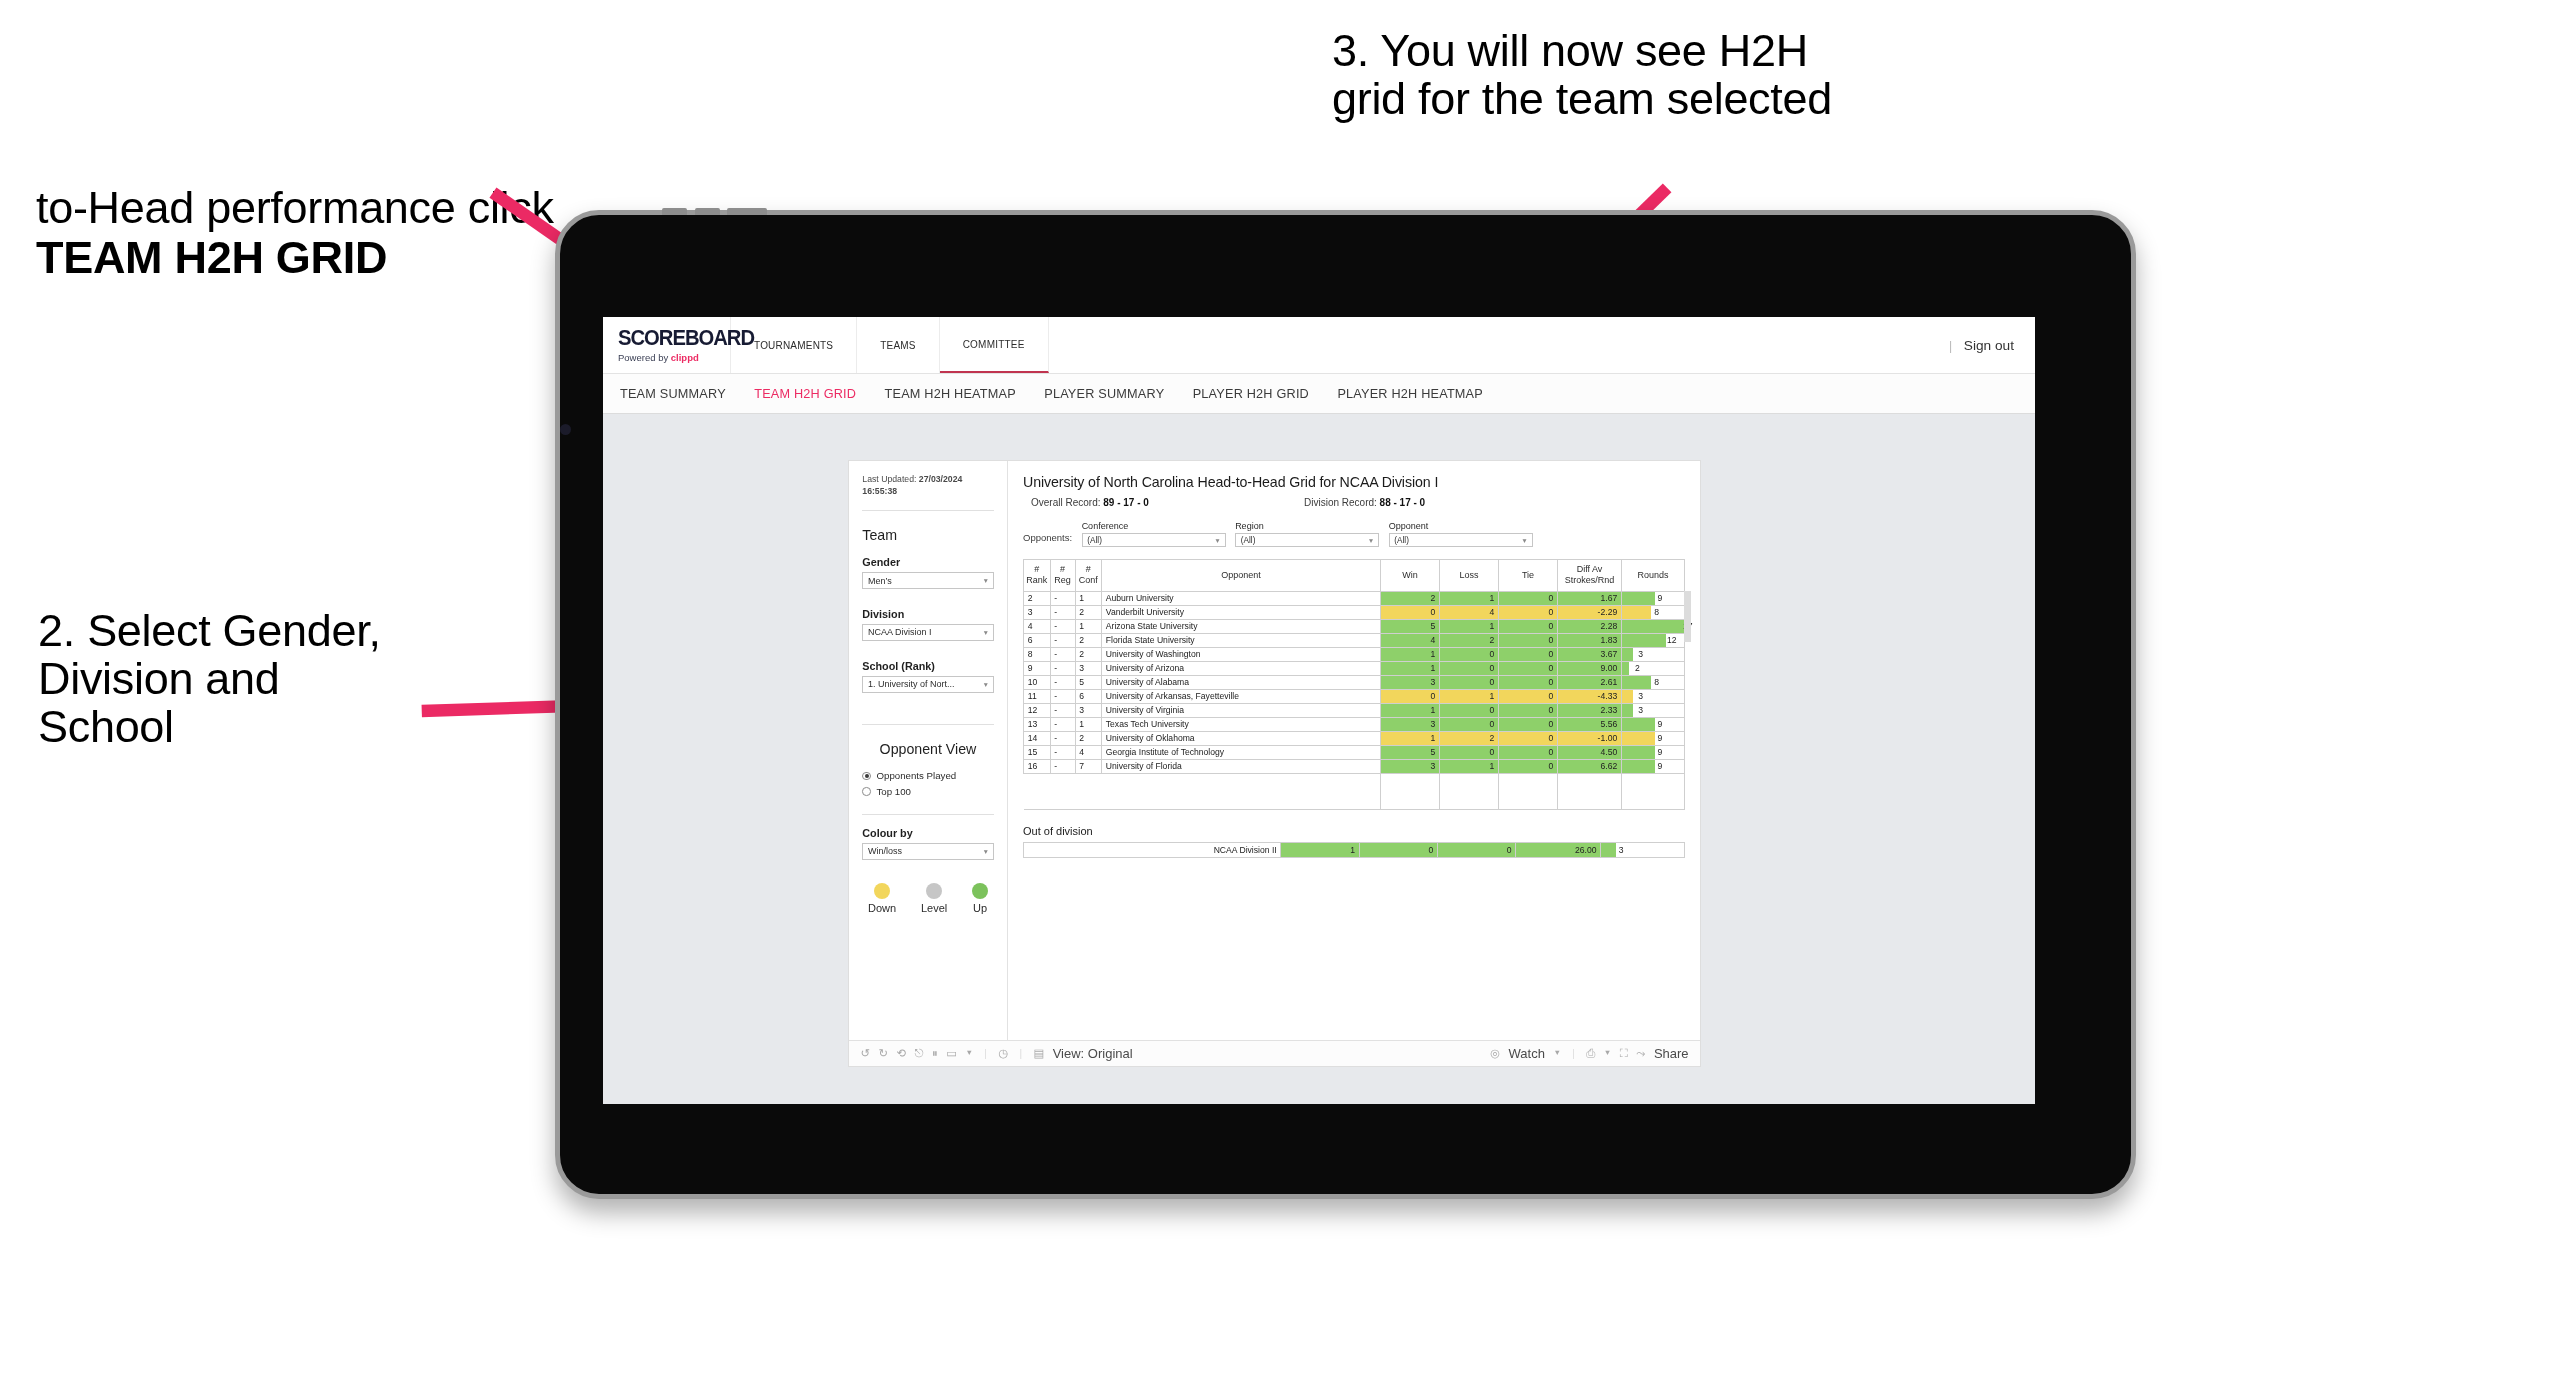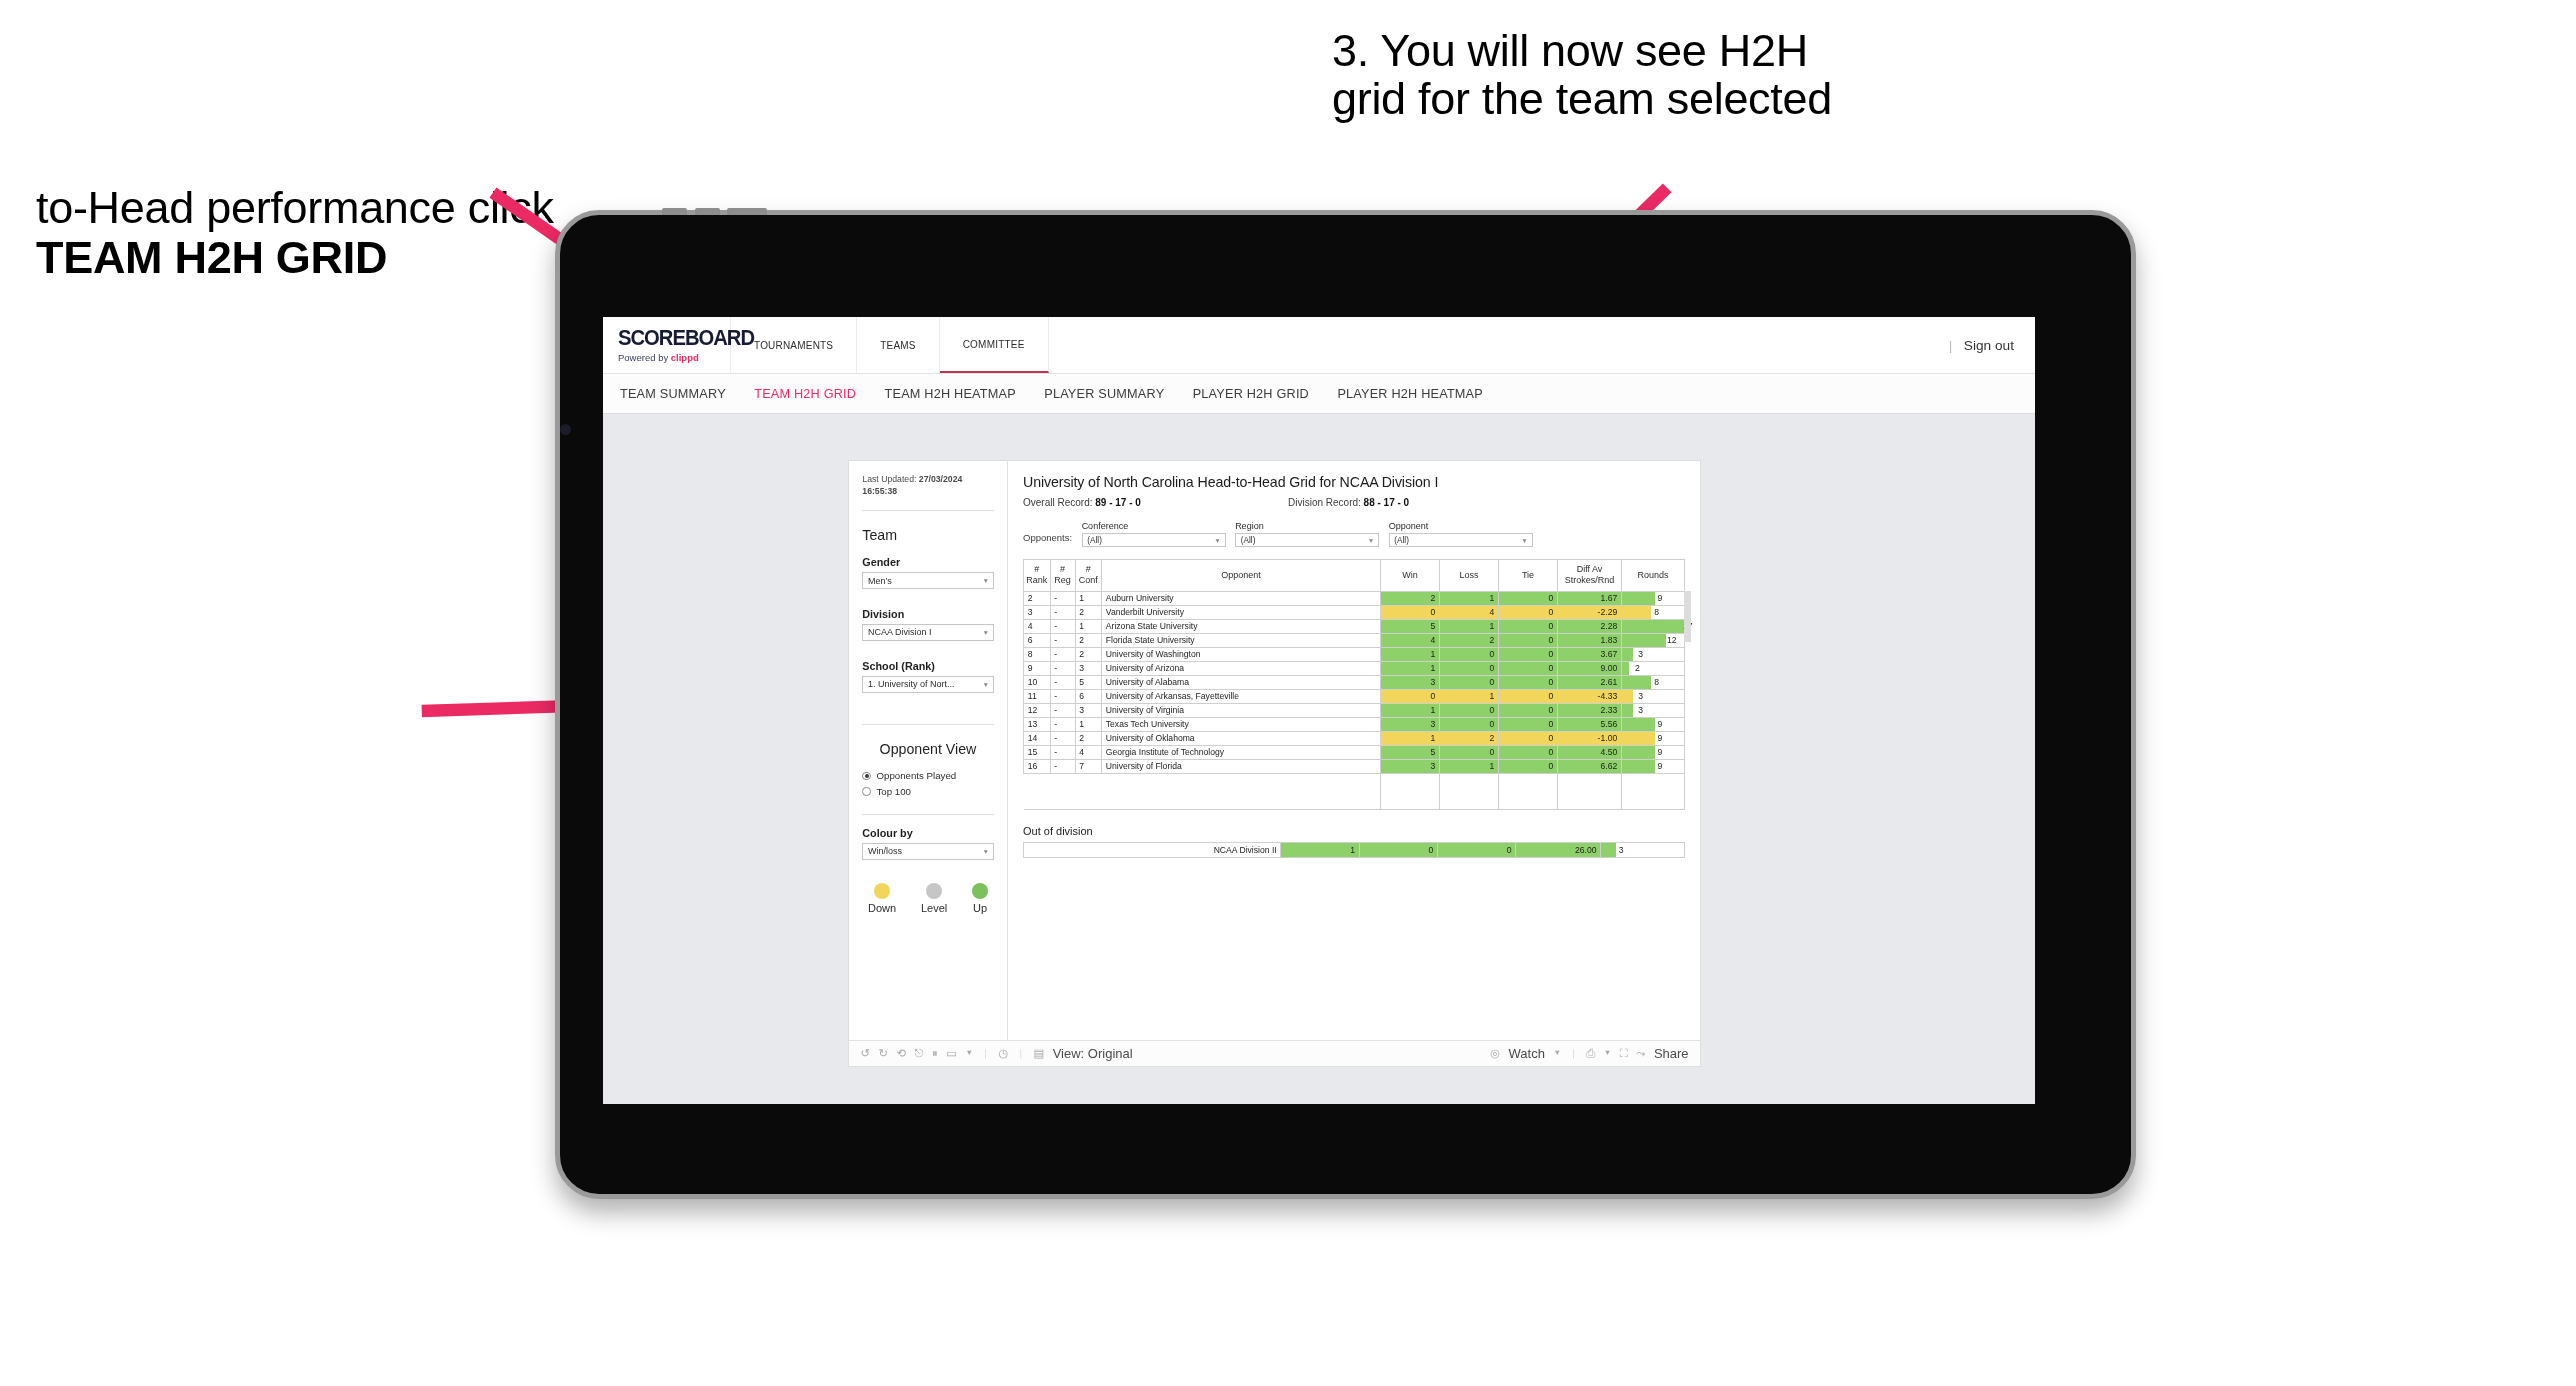--- a/index.html
+++ b/index.html
@@ -131,21 +131,21 @@
   .radio-row span { font-size:9.7px; color:#2b2b2b; }
   .legend { display:flex; justify-content:space-between; padding: 3.8px 5.7px 0 5.7px; }
   .legend .item { text-align:center; }
   .legend .dot { width:16px; height:16px; border-radius:50%; margin: 0 auto 2.8px auto; }
   .legend .cap { font-size:11px; color:#2b2b2b; }
 
   
   .main { flex:1; padding: 13.3px 15px 0 15px; min-width:0; display:flex; flex-direction:column; }
   .viz-title { font-size: 14.2px; color:#1b1b1b; letter-spacing:-0.1px; }
   .records { display:flex; margin-top: 6.6px; font-size: 10px; color:#3b3b3b; }
-  .records .rec { width: 265px; }
+  .records .rec { width: 265px; margin-left: 8px; }
   .records .rec b { color:#111; font-weight:bold; }
 
   .filters { display:flex; align-items:flex-end; gap: 9.5px; margin-top: 13.3px; }
   .filters .opp-lbl { font-size: 9.5px; color:#3b3b3b; padding-bottom: 3.8px; }
   .filters .fgroup { width: 144px; }
   .filters .fgroup .fl { font-size: 9px; color:#2a2a2a; margin-bottom: 1.9px; }
   .filters .fgroup .select { margin-bottom: 0; height:14.2px; font-size:8.2px; }
 
   
   .tablewrap { margin-top: 11.4px; position:relative; }
@@ -205,20 +205,23 @@
 <body>
 
 <div id="stage">
 
   <div class="anno" id="anno1">
     <br>
     <span>to-Head performance click</span>
     <span class="l3">TEAM H2H GRID</span>
   </div>
 
+  <div class="anno" id="anno2">2. Select Gender,
+Division and
+School</div>
 
   <div class="anno" id="anno3">3. You will now see H2H
 grid for the team selected</div>
 
   <svg class="arrow" style="left:474px; top:185px; width:313px; height:204px;" viewBox="0 0 330 215">
     <path d="M20 8 L250 168" stroke="#eb2a64" stroke-width="13" fill="none"></path>
     <path d="M262 183 L232 142 L285 138 Z" fill="#eb2a64"></path>
   </svg>
 
   <svg class="arrow" style="left:417px; top:654px; width:427px; height:114px;" viewBox="0 0 450 120">

